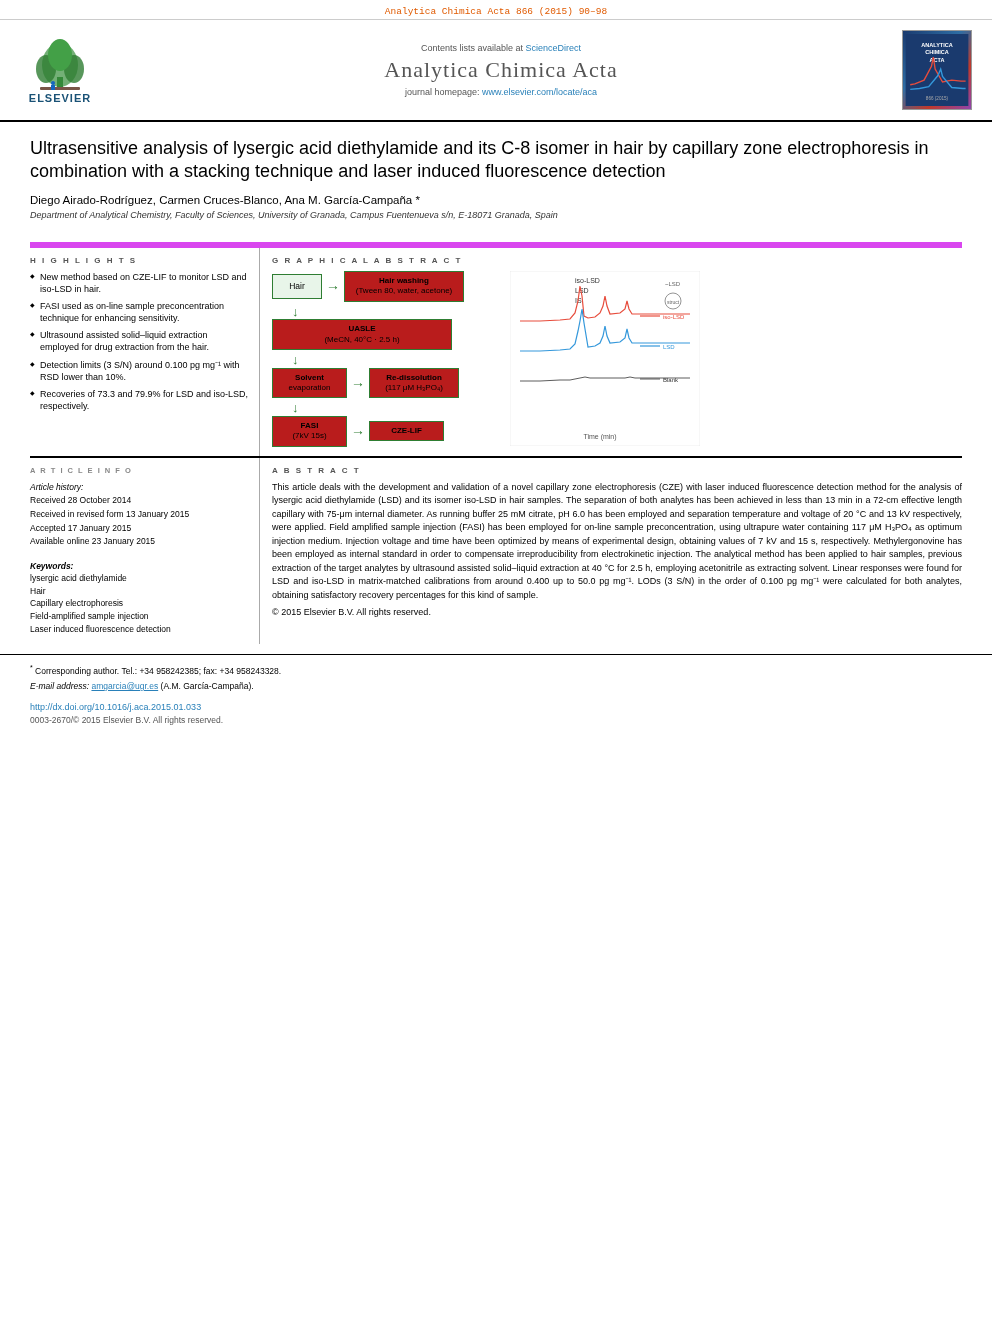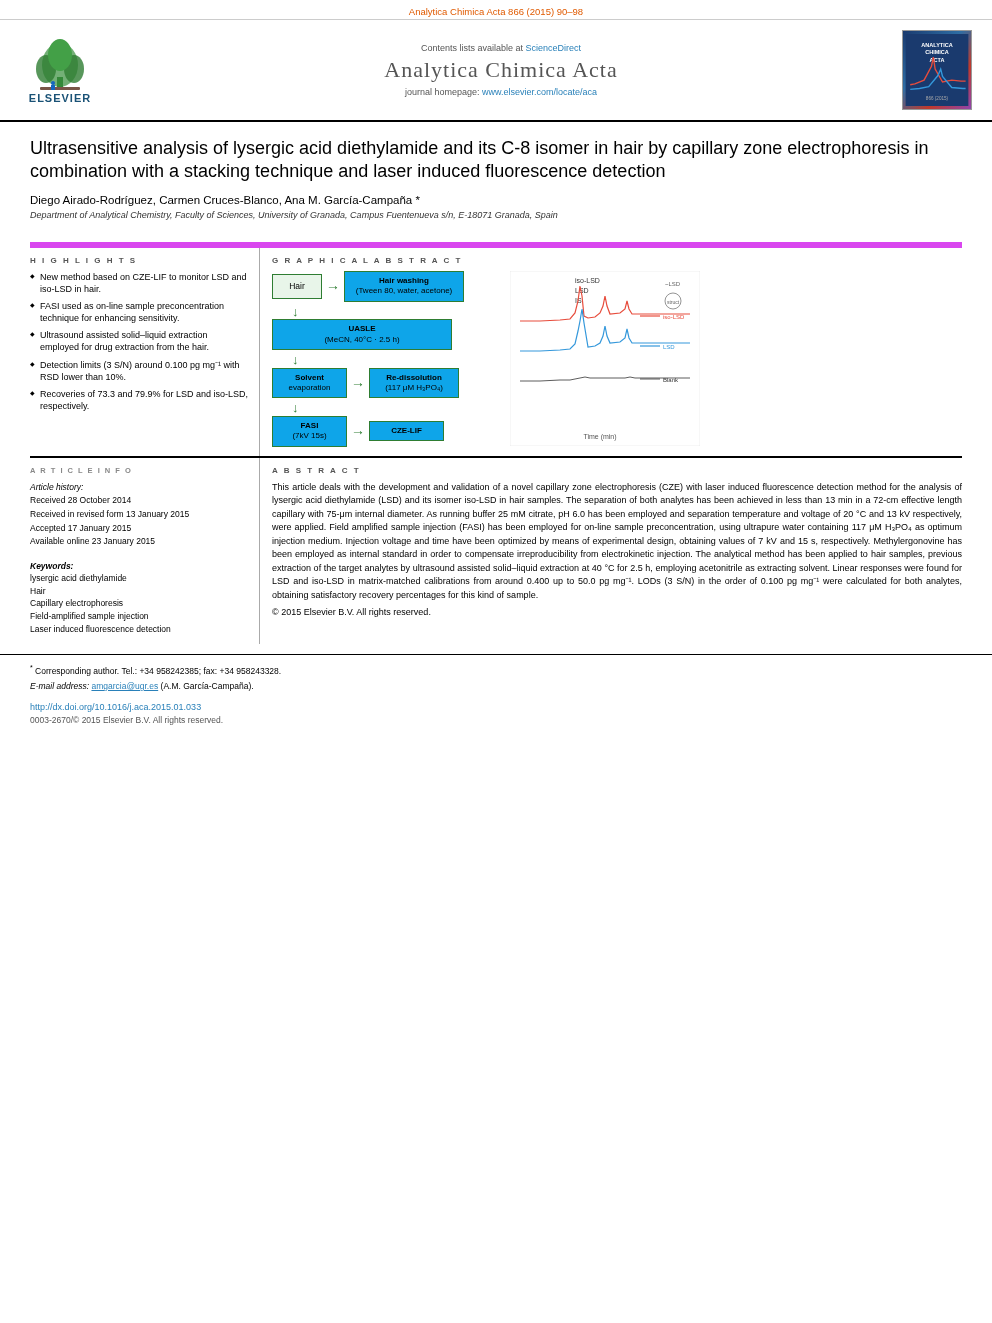--- a/index.html
+++ b/index.html
@@ -19,21 +19,21 @@
       padding: 0;
     }
 
     
     .journal-bar {
       text-align: center;
       padding: 6px 0 2px 0;
       font-size: 9.5px;
       color: #e05a00;
       border-bottom: 1px solid #ccc;
-      font-family: Liberation Sans, sans-serif;
+      font-family: Liberation Mono, monospace;
     }
 
     
     .header-section {
       display: flex;
       align-items: center;
       border-bottom: 2px solid #000;
       padding: 10px 20px;
       gap: 10px;
     }
@@ -176,21 +176,21 @@
     }
 
     
     .graphical-abstract {
       display: flex;
       gap: 8px;
       align-items: flex-start;
     }
     .flow-box {
       border: 1.5px solid #2e7d32;
-      background: #0ea5e9;
+      background: #b91c1c;
       padding: 4px 8px;
       font-size: 8.5px;
       font-family: Arial, sans-serif;
       text-align: center;
       min-width: 80px;
       line-height: 1.3;
     }
     .flow-box.hair-box {
       background: #e8f5e9;
       min-width: 55px;

